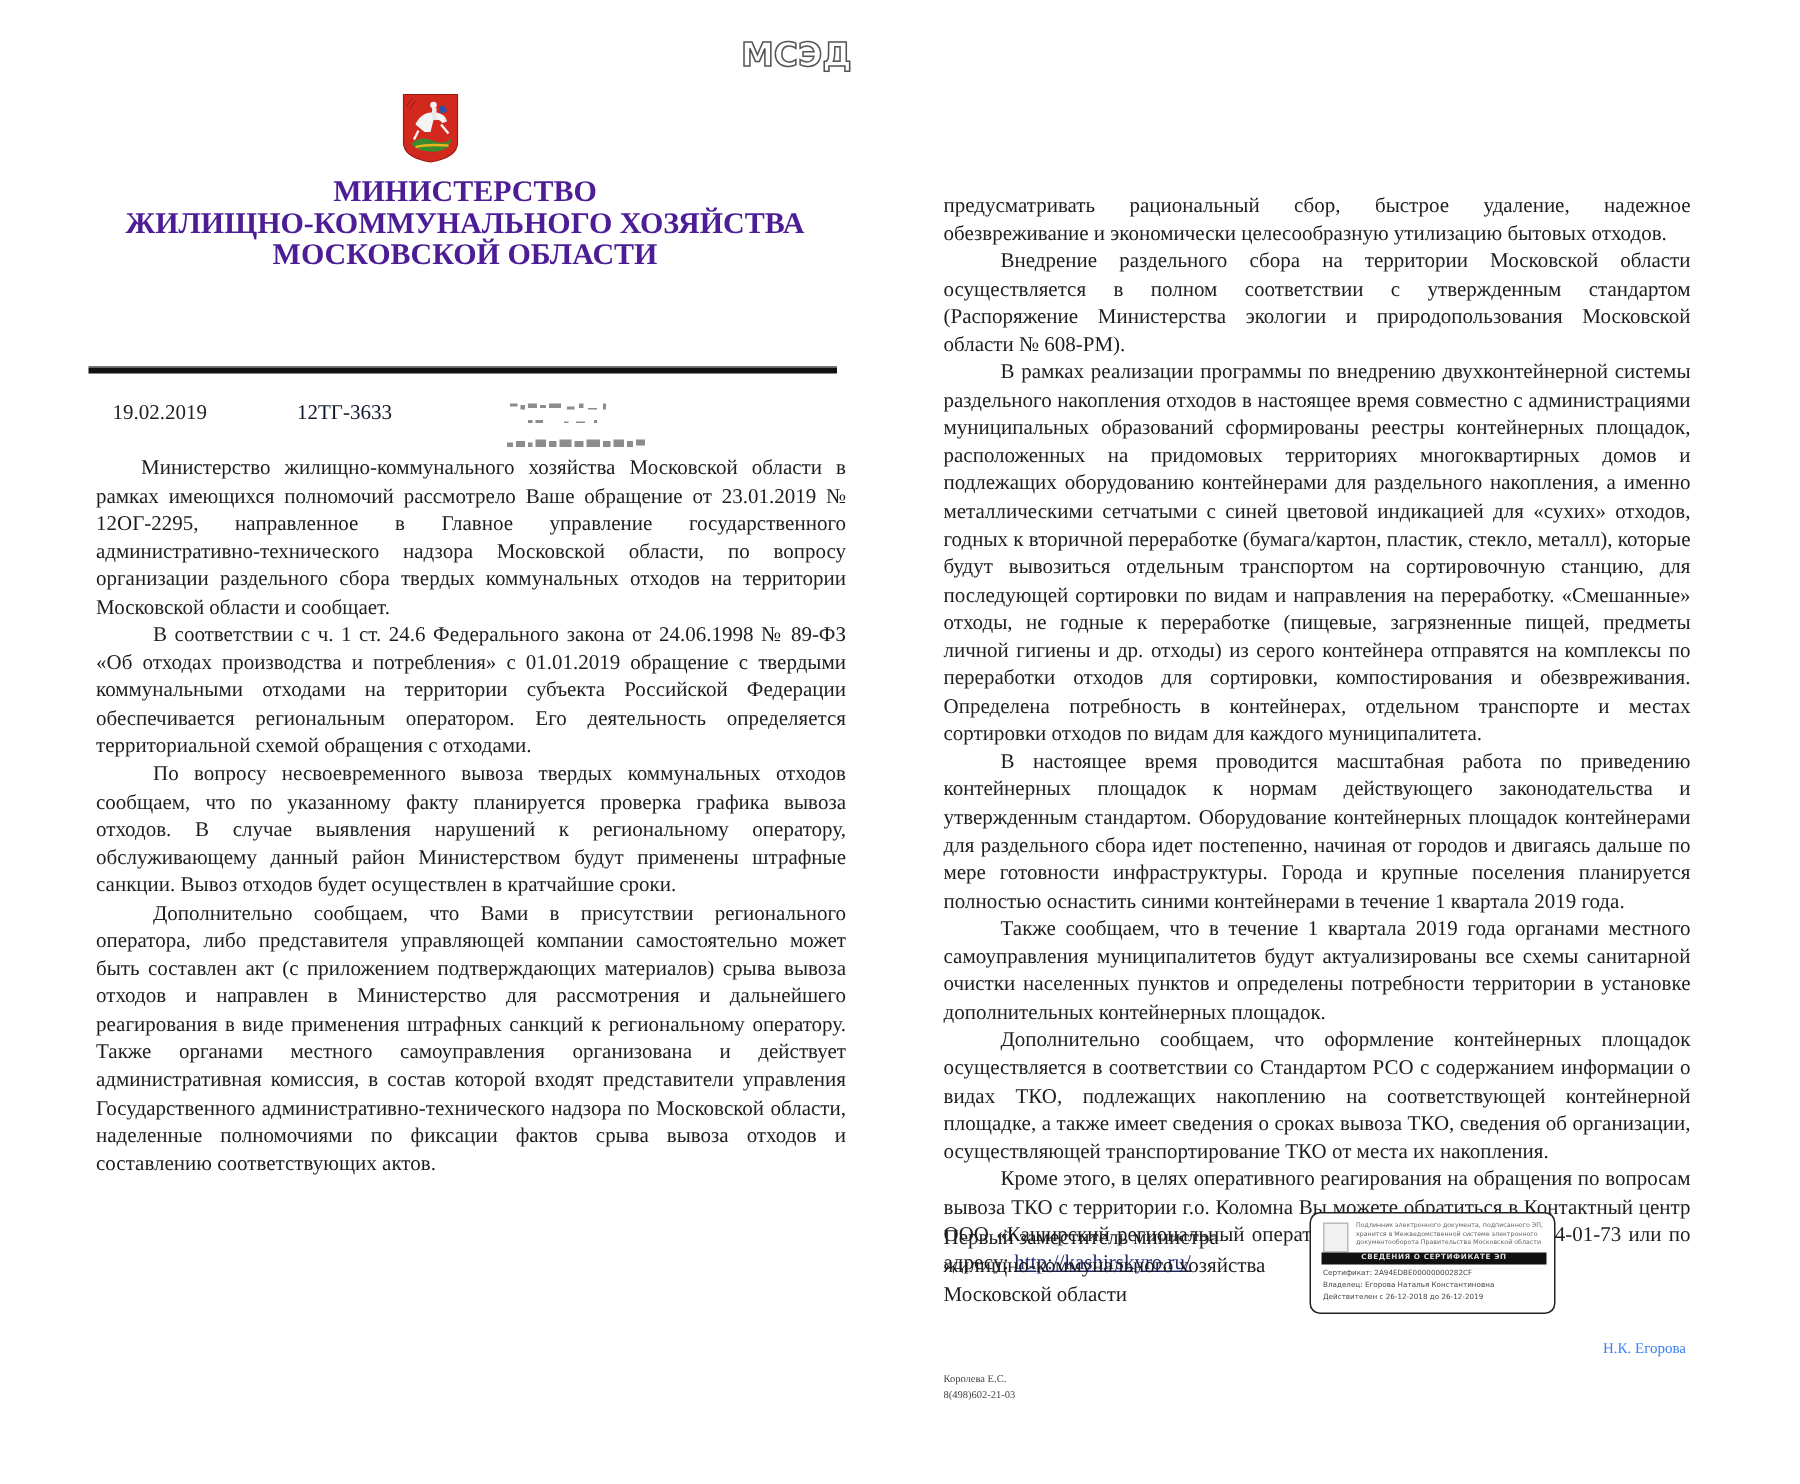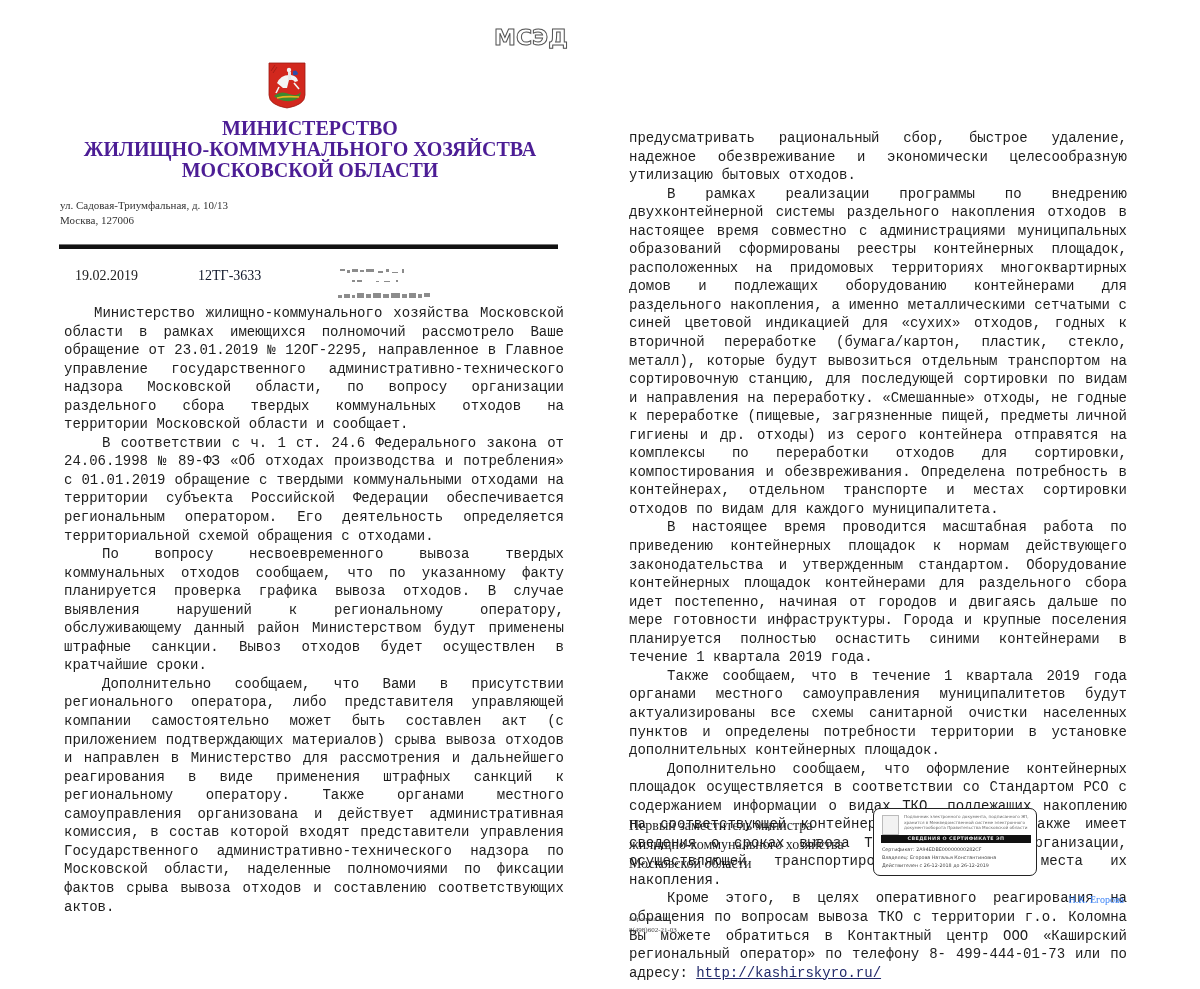--- a/index.html
+++ b/index.html
@@ -24,21 +24,21 @@
   .addr-right { position: absolute; right: 44px; top: 198px; font-size: 11px; line-height: 15px; color: #333; text-align: right; }
 
   .rule { position: absolute; left: 59px; top: 245px; width: 499px; height: 4px; background: #111; }
   .rule-thin { position: absolute; left: 59px; top: 244px; width: 499px; height: 1px; background: #777; }
 
   .reg-date { position: absolute; left: 75px; top: 268px; font-size: 14px; color: #222; }
   .reg-num { position: absolute; left: 198px; top: 268px; font-size: 14px; color: #0f172a; }
   .redacted { position: absolute; left: 338px; top: 266px; width: 120px; height: 42px; }
 
   .body-text { position: absolute; font-size: 14px; line-height: 18.55px; text-align: justify; color: #1d1d1d; }
-  .body-text p { text-indent: 30px; font-family: Liberation Mono, monospace; }
+  .body-text p { text-indent: 30px; }
   .body-text p.deep { text-indent: 38px; }
   .body-text p.noindent { text-indent: 0; }
   .left-text { left: 64px; top: 304px; width: 500px; }
   .right-text { left: 629px; top: 129px; width: 498px; }
 
   .link { color: #222a6a; text-decoration: underline; }
 
   
   .cert { position: absolute; left: 873px; top: 808px; width: 164px; height: 68px; border: 1.5px solid #222;
           border-radius: 7px; background: #fff; font-family: "DejaVu Sans", sans-serif; }
@@ -72,24 +72,20 @@
       <path d="M4 10 L8 4 M6 12 L10 6" stroke="#7b1410" stroke-width="0.5"></path>
     </svg>
   </div>
 
   <div class="ministry-title">
     <div>МИНИСТЕРСТВО</div>
     <div>ЖИЛИЩНО-КОММУНАЛЬНОГО ХОЗЯЙСТВА</div>
     <div>МОСКОВСКОЙ ОБЛАСТИ</div>
   </div>
 
-  <div class="addr-left">
-    <div>ул. Садовая-Триумфальная, д. 10/13</div>
-    <div>Москва, 127006</div>
-  </div>
 
 
   <div class="rule-thin"></div>
   <div class="rule"></div>
 
   <div class="reg-date">19.02.2019</div>
   <div class="reg-num">12ТГ-3633</div>
 
   <div class="redacted">
     <svg width="120" height="42" viewBox="0 0 120 42">
@@ -129,20 +125,21 @@
     <p class="deep">В соответствии с ч. 1 ст. 24.6 Федерального закона от 24.06.1998 № 89-ФЗ «Об отходах производства и потребления» с 01.01.2019 обращение с твердыми коммунальными отходами на территории субъекта Российской Федерации обеспечивается региональным оператором. Его деятельность определяется территориальной схемой обращения с отходами.</p>
     <p class="deep">По вопросу несвоевременного вывоза твердых коммунальных отходов сообщаем, что по указанному факту планируется проверка графика вывоза отходов. В случае выявления нарушений к региональному оператору, обслуживающему данный район Министерством будут применены штрафные санкции. Вывоз отходов будет осуществлен в кратчайшие сроки.</p>
     <p class="deep">Дополнительно сообщаем, что Вами в присутствии регионального оператора, либо представителя управляющей компании самостоятельно может быть составлен акт (с приложением подтверждающих материалов) срыва вывоза отходов и направлен в Министерство для рассмотрения и дальнейшего реагирования в виде применения штрафных санкций к региональному оператору. Также органами местного самоуправления организована и действует административная комиссия, в состав которой входят представители управления Государственного административно-технического надзора по Московской области, наделенные полномочиями по фиксации фактов срыва вывоза отходов и составлению соответствующих актов.</p>
   </div>
 </div>
 
 <div class="page page-right"></div>
 
 <div class="body-text right-text">
   <p class="noindent">предусматривать рациональный сбор, быстрое удаление, надежное обезвреживание и экономически целесообразную утилизацию бытовых отходов.</p>
+  <p class="deep">Внедрение раздельного сбора на территории Московской области осуществляется в полном соответствии с утвержденным стандартом (Распоряжение Министерства экологии и природопользования Московской области № 608-РМ).</p>
   <p class="deep">В рамках реализации программы по внедрению двухконтейнерной системы раздельного накопления отходов в настоящее время совместно с администрациями муниципальных образований сформированы реестры контейнерных площадок, расположенных на придомовых территориях многоквартирных домов и подлежащих оборудованию контейнерами для раздельного накопления, а именно металлическими сетчатыми с синей цветовой индикацией для «сухих» отходов, годных к вторичной переработке (бумага/картон, пластик, стекло, металл), которые будут вывозиться отдельным транспортом на сортировочную станцию, для последующей сортировки по видам и направления на переработку. «Смешанные» отходы, не годные к переработке (пищевые, загрязненные пищей, предметы личной гигиены и др. отходы) из серого контейнера отправятся на комплексы по переработки отходов для сортировки, компостирования и обезвреживания. Определена потребность в контейнерах, отдельном транспорте и местах сортировки отходов по видам для каждого муниципалитета.</p>
   <p class="deep">В настоящее время проводится масштабная работа по приведению контейнерных площадок к нормам действующего законодательства и утвержденным стандартом. Оборудование контейнерных площадок контейнерами для раздельного сбора идет постепенно, начиная от городов и двигаясь дальше по мере готовности инфраструктуры. Города и крупные поселения планируется полностью оснастить синими контейнерами в течение 1 квартала 2019 года.</p>
   <p class="deep">Также сообщаем, что в течение 1 квартала 2019 года органами местного самоуправления муниципалитетов будут актуализированы все схемы санитарной очистки населенных пунктов и определены потребности территории в установке дополнительных контейнерных площадок.</p>
   <p class="deep">Дополнительно сообщаем, что оформление контейнерных площадок осуществляется в соответствии со Стандартом РСО с содержанием информации о видах ТКО, подлежащих накоплению на соответствующей контейнерной площадке, а также имеет сведения о сроках вывоза ТКО, сведения об организации, осуществляющей транспортирование ТКО от места их накопления.</p>
   <p class="deep"><span>Кроме этого, в целях оперативного реагирования на обращения по вопросам вывоза ТКО с территории г.о. Коломна Вы можете обратиться в Контактный центр ООО «Каширский региональный оператор» по телефону 8- 499-444-01-73 или по адресу: </span><a class="link">http://kashirskyro.ru/</a></p>
 </div>
 
 <div class="cert">
   <div class="cert-emblem"></div>
   <div class="cert-head">Подлинник электронного документа, подписанного ЭП, хранится в Межведомственной системе электронного документооборота Правительства Московской области</div>

